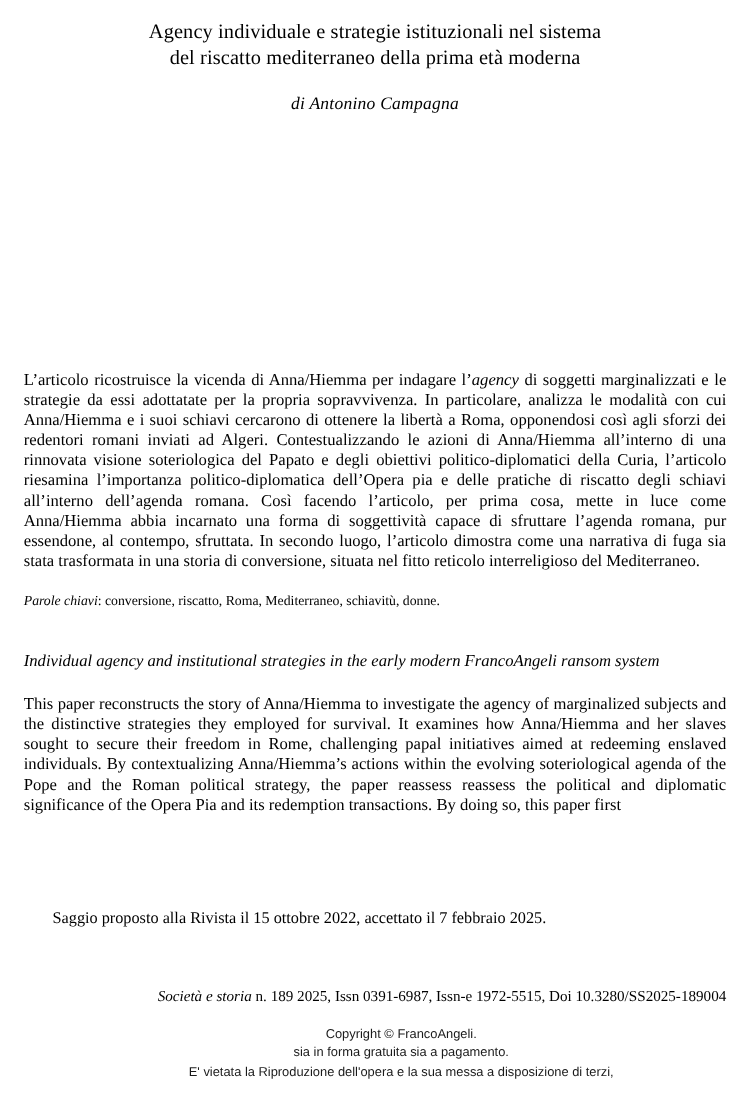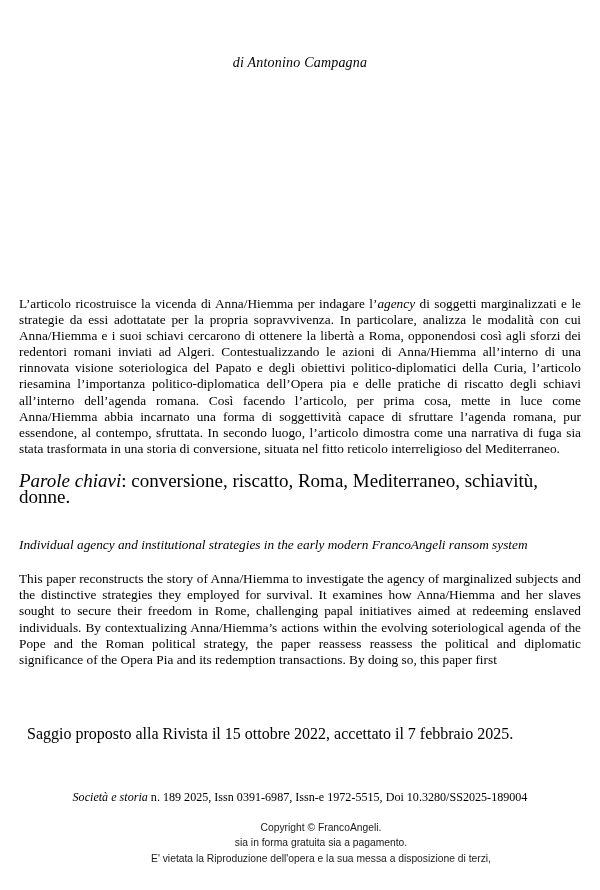--- a/index.html
+++ b/index.html
@@ -58,21 +58,21 @@
     font-size: 13.3px;
     line-height: 16.1px;
     text-align: justify;
     text-justify: inter-word;
     margin: 0;
     hyphens: manual;
   }
   .abstract-p em { font-style: italic; }
 
   .keywords {
-    font-size: 19px;
+    font-size: 11px;
     line-height: 16.1px;
     margin: 0;
     margin-top: 16px;
     text-align: left;
   }
   .keywords .kw-label {
     font-style: italic;
   }
 
   .english-title {
@@ -88,40 +88,40 @@
     font-size: 13.3px;
     line-height: 16.1px;
     text-align: justify;
     margin: 0;
     margin-top: 18px;
   }
 
   
   .footnote-block {
     position: absolute;
-    left: 1px;
+    left: 16px;
     top: 727px;
     width: 562px;
-    font-size: 16px;
+    font-size: 13px;
     line-height: 14.6px;
   }
   .footnote-p {
     margin: 0;
     text-align: justify;
     text-indent: 26px;
   }
 
   .citation-line {
     position: absolute;
     left: 19px;
     top: 790px;
     width: 562px;
     font-size: 12.1px;
     line-height: 15px;
-    text-align: center;
+    text-align: right;
   }
   .citation-line .journal-name { font-style: italic; }
 
   
   .copyright-block {
     position: absolute;
     left: 0;
     top: 820px;
     width: 600px;
     text-align: center;
@@ -133,21 +133,23 @@
   }
   .copyright-line { margin: 0; }
 </style>
 </head>
 <body>
 
 <div class="page">
 
   <div class="title-block">
     <div class="article-title">
+      <span>Agency individuale e strategie istituzionali nel sistema</span>
       <br>
+      <span>del riscatto mediterraneo della prima età moderna</span>
     </div>
     <div class="author-line">di Antonino Campagna</div>
   </div>
 
   <div class="abstract-area">
 
     <p class="abstract-p"><span>L’articolo ricostruisce la vicenda di Anna/Hiemma per indagare l’</span><em>agency</em><span> di soggetti marginalizzati e le strategie da essi adottatate per la propria sopravvivenza. In particolare, analizza le modalità con cui Anna/Hiemma e i suoi schiavi cercarono di ottenere la libertà a Roma, opponendosi così agli sforzi dei redentori romani inviati ad Algeri. Contestualizzando le azioni di Anna/Hiemma all’interno di una rinnovata visione soteriologica del Papato e degli obiettivi politico-diplomatici della Curia, l’articolo riesamina l’importanza politico-diplomatica dell’Opera pia e delle pratiche di riscatto degli schiavi all’interno dell’agenda romana. Così facendo l’articolo, per prima cosa, mette in luce come Anna/Hiemma abbia incarnato una forma di soggettività capace di sfruttare l’agenda romana, pur essendone, al contempo, sfruttata. In secondo luogo, l’articolo dimostra come una narrativa di fuga sia stata trasformata in una storia di conversione, situata nel fitto reticolo interreligioso del Mediterraneo.</span></p>
 
     <p class="keywords"><span class="kw-label">Parole chiavi</span><span>: </span><span>conversione, riscatto, Roma, Mediterraneo, schiavitù, donne.</span></p>
 

